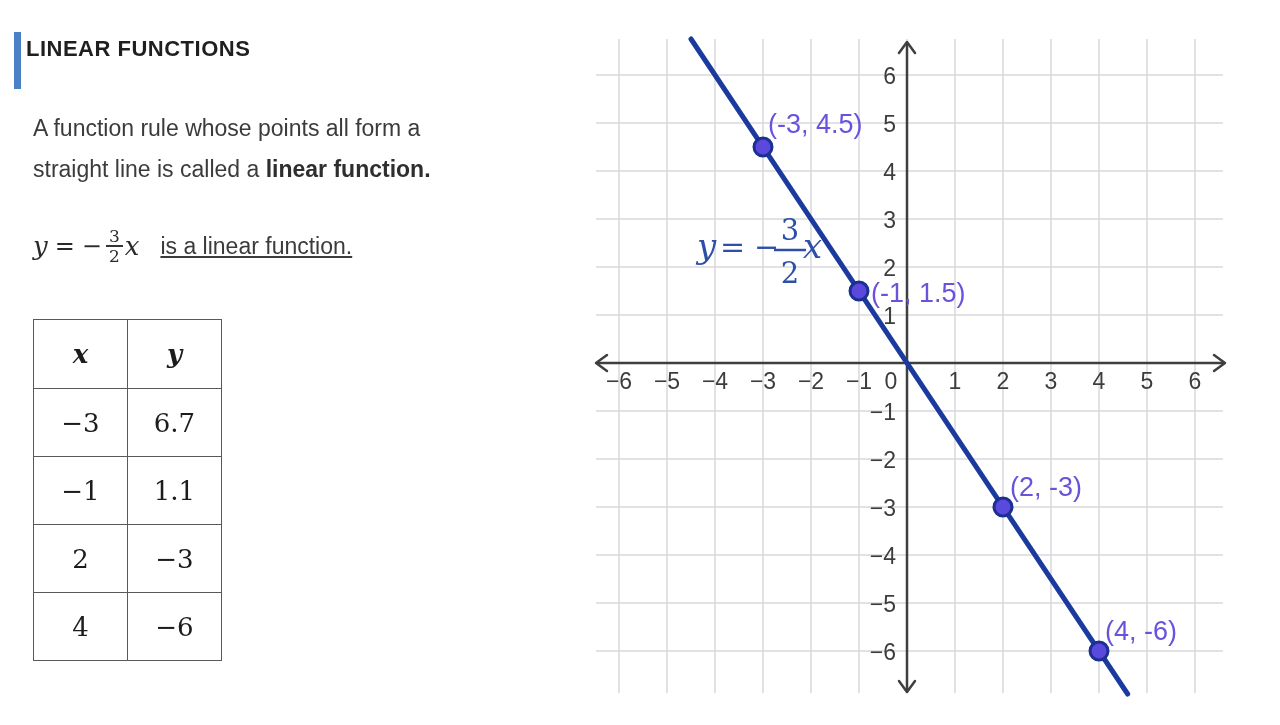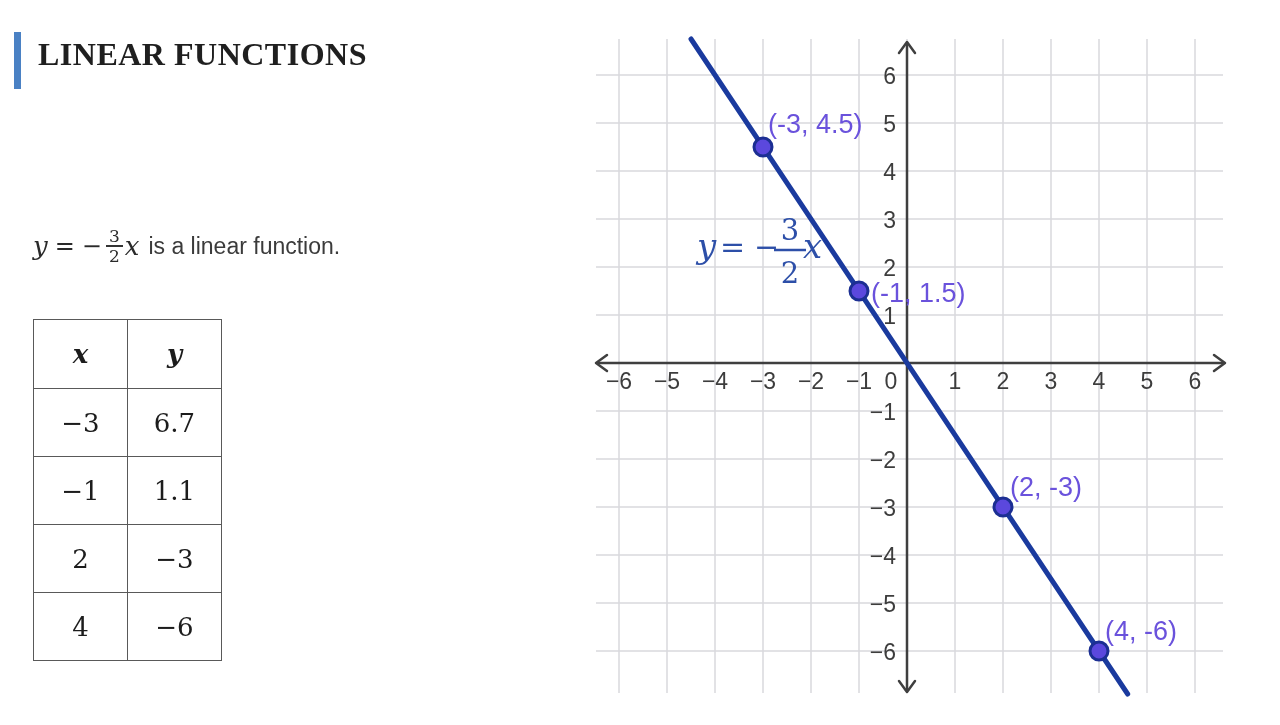--- a/index.html
+++ b/index.html
@@ -3,38 +3,38 @@
 <meta charset="utf-8">
 <style>
   * { margin:0; padding:0; box-sizing:border-box; }
   html,body { width:1280px; height:725px; background:#ffffff; overflow:hidden;
               font-family:"Liberation Sans", sans-serif; }
   #stage { position:relative; width:1280px; height:725px; background:#ffffff; }
 
   
   .accent-bar { position:absolute; left:14px; top:32px; width:7px; height:57px;
                 background:#4a81c4; }
-  .page-title { position:absolute; left:38px; top:36px;
-                font-family:Liberation Serif, serif; font-weight:bold;
-                font-size:32px; letter-spacing:0.5px; color:#1f1f1f; }
+  .page-title { position:absolute; left:26px; top:36px;
+                font-family:Liberation Sans, sans-serif; font-weight:bold;
+                font-size:22px; letter-spacing:0.5px; color:#1f1f1f; }
   .intro { position:absolute; left:33px; top:108px; width:520px;
            font-size:23px; line-height:41px; color:#3b3b3b; }
   .intro b { color:#2e2e2e; }
 
   .eq-line { position:absolute; left:33px; top:218px; height:56px;
              display:flex; align-items:center; font-size:23px; color:#3b3b3b; }
   .math { font-family:"DejaVu Serif", serif; font-style:italic;
           font-size:26px; color:#2a2a2a; display:flex; align-items:center; }
   .math .op { font-style:normal; padding:0 7px; font-size:24px; }
   .math .minus { font-style:normal; padding-right:2px; font-size:24px; }
   .frac { display:inline-flex; flex-direction:column; align-items:center;
           font-style:normal; font-size:17px; line-height:18px; margin:0 2px; }
   .frac .num { padding:0 3px; }
   .frac .den { border-top:2px solid #333; padding:0 3px; }
-  .eq-suffix { margin-left:9px; }
+  .eq-suffix { margin-left:21px;text-decoration:underline; }
 
   
   table.xy { position:absolute; left:33px; top:319px; border-collapse:collapse;
              font-family:"DejaVu Serif", serif; font-size:26px; color:#1c1c1c; }
   table.xy th, table.xy td { border:1px solid #595959; width:94px; height:68px;
              text-align:center; vertical-align:middle; font-weight:normal; }
   table.xy th { font-weight:bold; font-style:italic; height:69px; }
 
   
   #graph { position:absolute; left:560px; top:0; width:720px; height:725px; }
@@ -42,20 +42,24 @@
                color:#6b6b73; letter-spacing:0.5px;margin-top:47px; }
 </style>
 </head>
 <body>
 
 <div id="stage">
 
   <div class="accent-bar"></div>
   <h1 class="page-title">LINEAR FUNCTIONS</h1>
 
+  <div class="intro">
+    <div>A function rule whose points all form a</div>
+    <div><span>straight line is called a </span><b>linear function.</b></div>
+  </div>
 
   <div class="eq-line">
     <span class="math">
       <span>y</span>
       <span class="op">=</span>
       <span class="minus">−</span>
       <span class="frac">
         <span class="num">3</span>
         <span class="den">2</span>
       </span>

